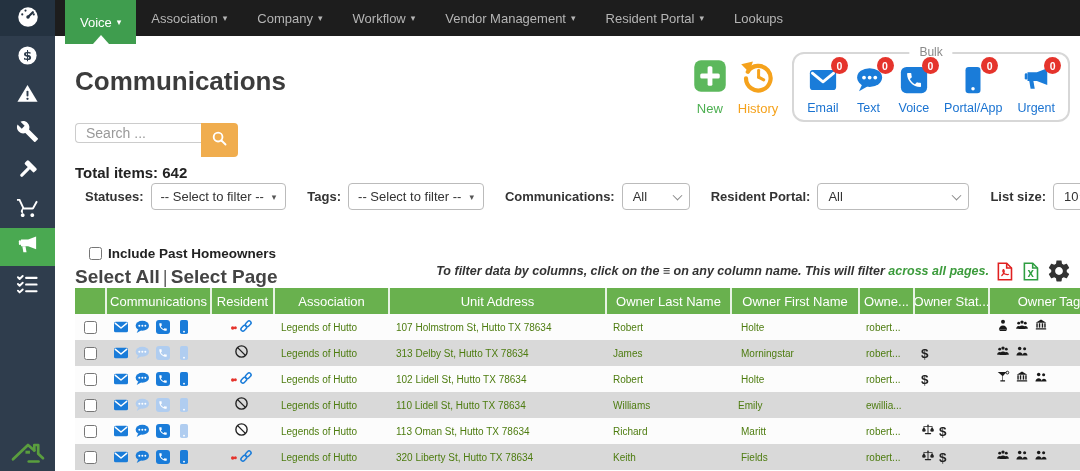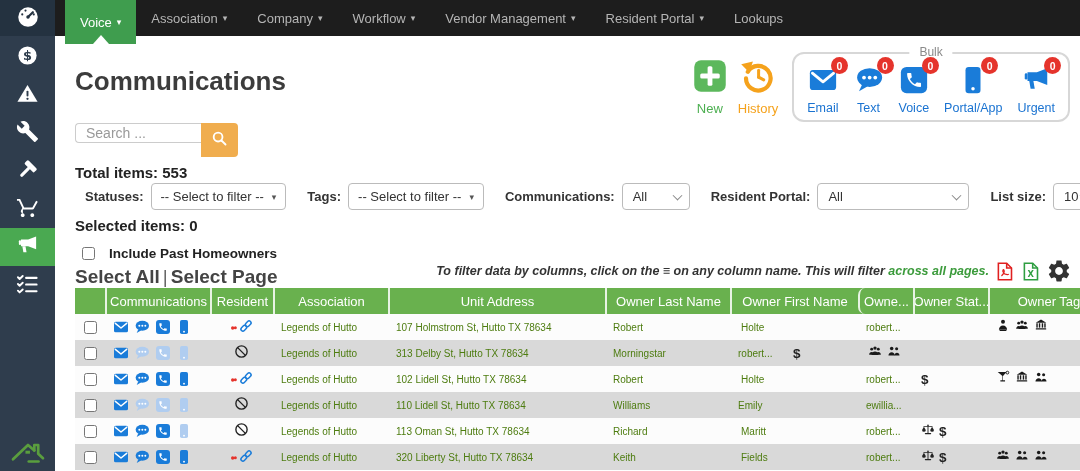--- a/index.html
+++ b/index.html
@@ -51,21 +51,21 @@
   .flabel { font-size:13px; font-weight:bold; color:#333; white-space:nowrap;text-align:right; }
   .ddbtn { display:flex; align-items:center; justify-content:space-between; gap:8px; border:1px solid #bbb; border-radius:4px; background:#fff;
            padding:5px 9px; font-size:13px; color:#333; cursor:pointer; white-space:nowrap; font-family:inherit; }
   .ddbtn .car { font-size:9px; color:#555; }
   .selbox { position:relative; border:1px solid #bbb; border-radius:4px; background:#fff; padding:5px 22px 5px 10px; font-size:13px; color:#333; cursor:pointer; white-space:nowrap; }
   .selbox::after { content:""; position:absolute; right:8px; top:50%; width:6px; height:6px;
         border-right:1.6px solid #888; border-bottom:1.6px solid #888; transform:translateY(-70%) rotate(45deg); }
   .gap14 { width:7px; }
 
   
-  .include-past { position:absolute; left:82px; top:246px; display:flex; align-items:center; gap:14px; }
+  .include-past { position:absolute; left:89px; top:246px; display:flex; align-items:center; gap:6px; }
   .include-past input { width:13px; height:13px; cursor:pointer; }
   .include-past label { font-size:13.5px; font-weight:bold; color:#222; }
   .select-links { position:absolute; left:75px; top:266px; font-size:19px; font-weight:bold; color:#444; }
   .select-links .sep { color:#666; font-weight:normal; padding:0 3px; }
   .hintbar { position:absolute; right:8px; top:258px; display:flex; align-items:center; gap:5px; }
   .hint-text { font-size:12.5px; font-style:italic; font-weight:bold; color:#333; }
   .hint-green { color:#3c9b3c; }
   .exp-icon { display:flex; align-items:center; cursor:pointer; }
 
   
@@ -275,21 +275,21 @@
             <g fill="none" stroke="#ffffff" stroke-width="2.6" stroke-linecap="round">
               <circle cx="10" cy="10" r="6.2"></circle>
               <line x1="14.8" y1="14.8" x2="20.5" y2="20.5"></line>
             </g>
           </svg></span>
       </button>
   </div>
 
   <div class="total-items">
     <span>Total items:</span>
-    <span>553</span>
+    <span>642</span>
   </div>
 
   <div class="filterbar">
     <span class="flabel">Statuses:</span>
     <button class="ddbtn">
         <span>-- Select to filter --</span>
         <span class="car">▾</span>
       </button>
     <span class="gap14"></span>
     <span class="flabel">Tags:</span>
@@ -301,24 +301,20 @@
     <span class="flabel">Communications:</span>
     <div class="selbox" style="width:68px;"><span>All</span></div>
     <span class="gap14"></span>
     <span class="flabel">Resident Portal:</span>
     <div class="selbox" style="width:152px;"><span>All</span></div>
     <span class="gap14"></span>
     <span class="flabel">List size:</span>
     <div class="selbox" style="width:44px;"><span>10</span></div>
   </div>
 
-  <div class="selected-items">
-    <span>Selected items:</span>
-    <span>0</span>
-  </div>
 
   <div class="include-past">
     <input type="checkbox" id="incl-past" style="">
     <label for="incl-past">Include Past Homeowners</label>
   </div>
 
   <div class="select-links">
     <span>Select All</span><span class="sep">|</span><span>Select Page</span>
   </div>
 
@@ -351,21 +347,21 @@
 
   <div class="table">
     <div class="trow thead" id="thead-row">
         <div class="tcell" style="width: 30px;"></div>
         <div class="tcell" style="width: 105px;">Communications</div>
         <div class="tcell" style="width: 63px;">Resident</div>
         <div class="tcell" style="width: 115px;">Association</div>
         <div class="tcell" style="width: 217px;">Unit Address</div>
         <div class="tcell" style="width: 125px;">Owner Last Name</div>
         <div class="tcell" style="width: 128px;">Owner First Name</div>
-        <div class="tcell" style="width: 55px; border-radius: 7px;">Owne...</div>
+        <div class="tcell" style="width: 55px;">Owne...</div>
         <div class="tcell" style="width: 75px;">Owner Stat...</div>
         <div class="tcell" style="width: 120px;">Owner Tag</div>
       </div>
     <div id="tbody">
         <div class="trow odd">
           <div class="tcell center" style="width:30px">
             <input type="checkbox" style="">
           </div>
           <div class="tcell" style="width:105px">
             <span class="comm-icons">
@@ -491,20 +487,21 @@
             </span>
           </div>
           <div class="tcell center" style="width:63px">
             <span><svg width="15" height="15" viewBox="0 0 24 24" xmlns="http://www.w3.org/2000/svg">
                 <circle cx="12" cy="12" r="9" fill="none" stroke="#222222" stroke-width="2.2"></circle>
                 <line x1="5.8" y1="5.8" x2="18.2" y2="18.2" stroke="#222222" stroke-width="2.2"></line>
               </svg></span>
           </div>
           <div class="tcell pad" style="width:115px">Legends of Hutto</div>
           <div class="tcell pad" style="width:217px">313 Delby St, Hutto TX 78634</div>
+          <div class="tcell pad" style="width:128px">James</div>
           <div class="tcell pad" style="width:125px">Morningstar</div>
           <div class="tcell pad" style="width:55px">robert...</div>
           <div class="tcell" style="width:75px">
             <span class="stat">
               <span>$</span>
             </span>
           </div>
           <div class="tcell" style="width:120px">
             <span class="tags">
               <span><svg width="14" height="14" viewBox="0 0 24 24" xmlns="http://www.w3.org/2000/svg">

